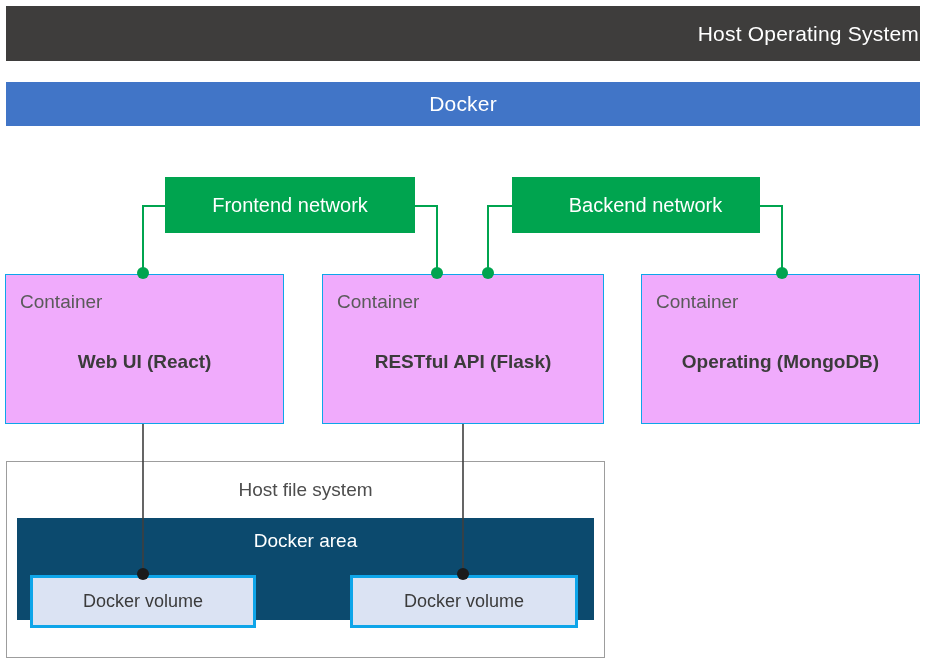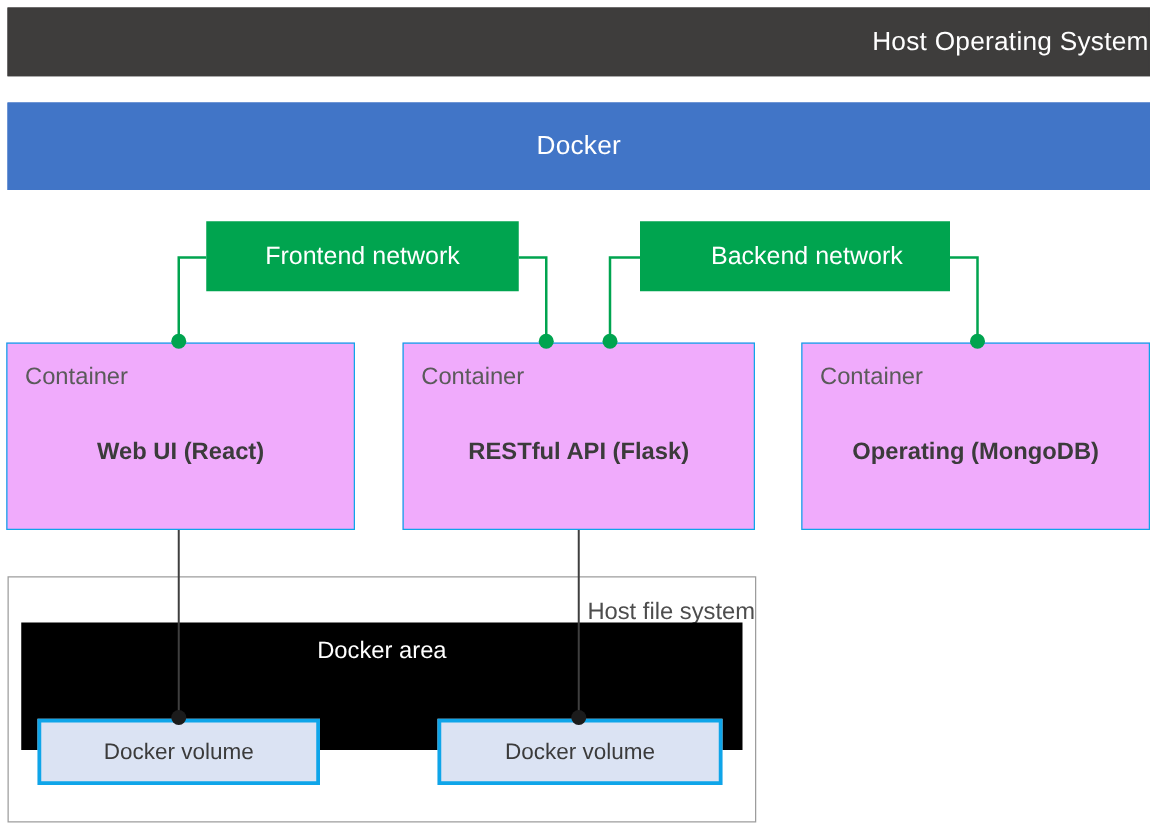--- a/index.html
+++ b/index.html
@@ -32,21 +32,21 @@
     left: 6px; top: 6px;
     width: 914px; height: 55px;
     background: #3e3d3c;
     font-size: 21px;
     border: 1px solid #3e3d3c;
     box-sizing: border-box;
     justify-content: flex-end;
   }
   .bar-docker {
     left: 6px; top: 82px;
-    width: 914px; height: 70px;
+    width: 914px; height: 44px;
     background: #4175c7;
     font-size: 21px;
     border: 1px solid #4175c7;
     box-sizing: border-box;
   }
 
   
   .netbox {
     position: absolute;
     top: 177px;
@@ -101,31 +101,31 @@
     width: 599px;
     height: 197px;
     background: #ffffff;
     border: 1px solid #9d9d9d;
     box-sizing: border-box;
   }
   .hostfs-label {
     position: absolute;
     left: 0; right: 0;
     top: 17px;
-    text-align: right;
+    text-align: center;
     font-size: 19px;
     color: #4d4d4d;
   }
   .docker-area {
     position: absolute;
     left: 17px;
-    top: 498px;
+    top: 518px;
     width: 577px;
     height: 102px;
-    background: #000000;
+    background: #0c4a6e;
     box-sizing: border-box;
   }
   .docker-area-label {
     position: absolute;
     left: 0; right: 0;
     top: 12px;
     text-align: center;
     font-size: 19px;
     color: #ffffff;
   }

